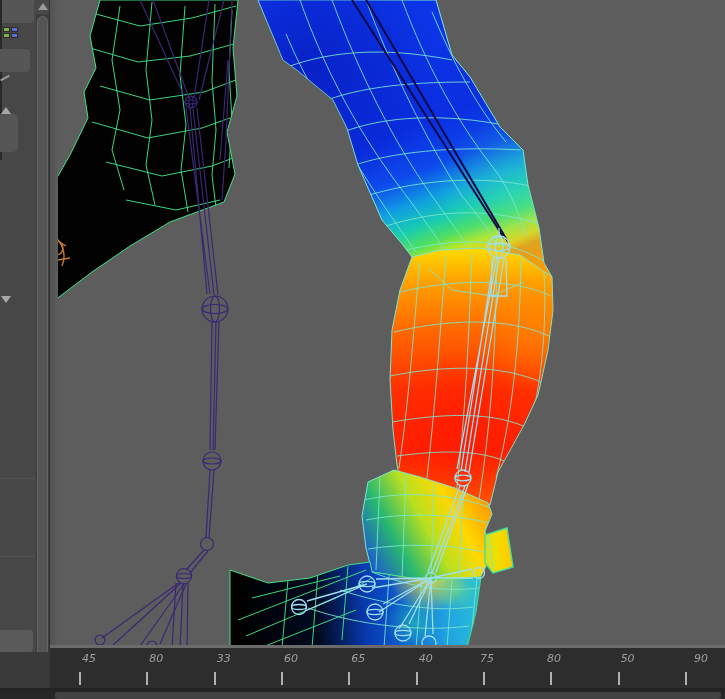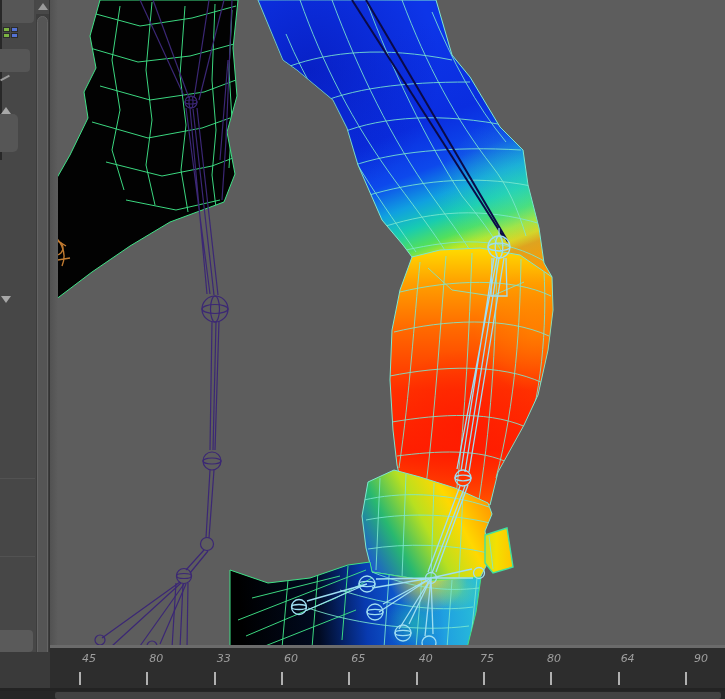--- a/index.html
+++ b/index.html
@@ -328,21 +328,21 @@
       <div class="tick-label" style="left: 240.99px;">60</div>
       <div class="tick" style="left: 298.32px;"></div>
       <div class="tick-label" style="left: 308.32px;">65</div>
       <div class="tick" style="left: 365.65px;"></div>
       <div class="tick-label" style="left: 375.65px;">40</div>
       <div class="tick" style="left: 432.98px;"></div>
       <div class="tick-label" style="left: 437px;">75</div>
       <div class="tick" style="left: 500.31px;"></div>
       <div class="tick-label" style="left: 504px;">80</div>
       <div class="tick" style="left: 567.64px;"></div>
-      <div class="tick-label" style="left: 577.64px;">64</div>
+      <div class="tick-label" style="left: 577.64px;">50</div>
       <div class="tick" style="left: 634.97px;"></div>
       <div class="tick-label" style="left: 651px;">90</div>
     </div>
   <div class="ts-gap"></div>
   <div class="range-slider">
     <div class="range-bar"></div>
   </div>
 
 </div>
 

